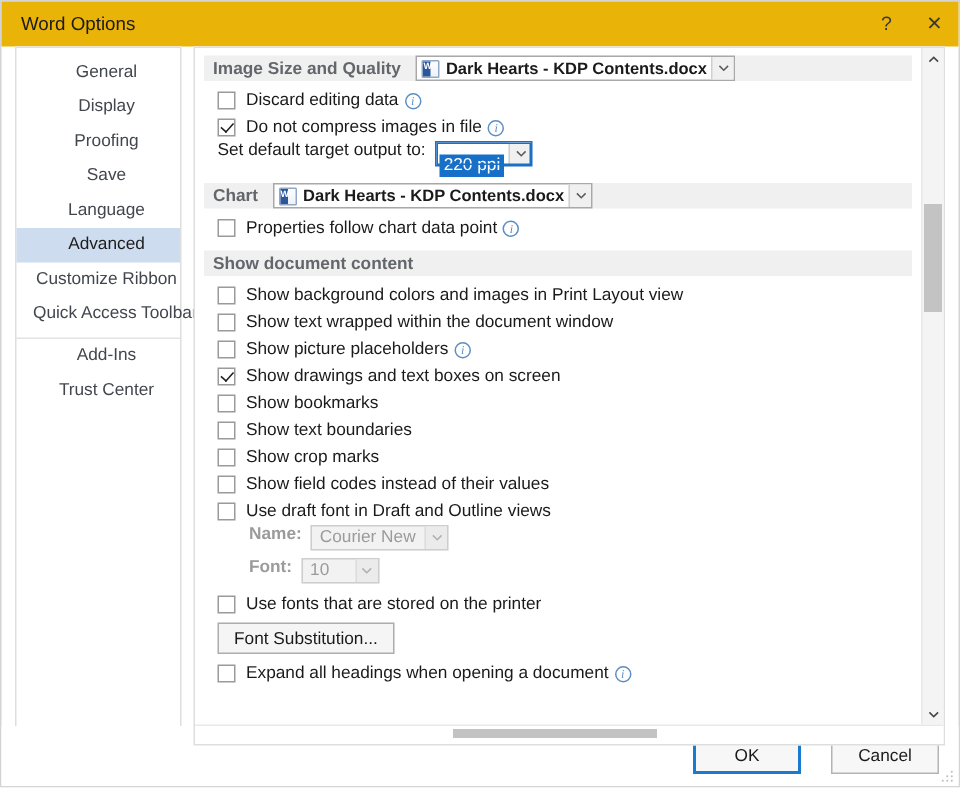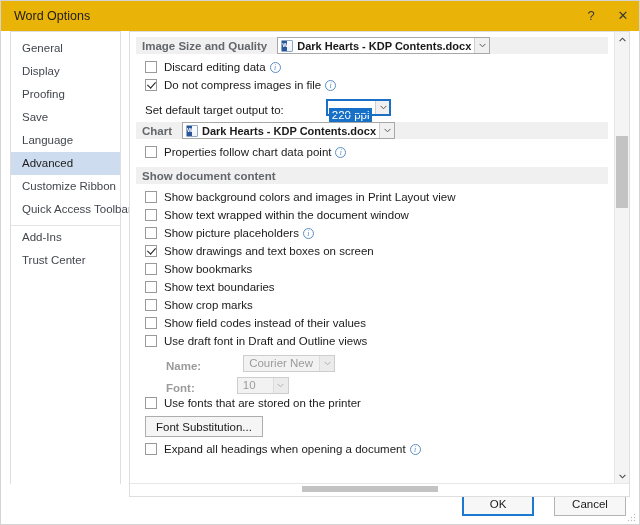--- a/index.html
+++ b/index.html
@@ -70,20 +70,21 @@
 
   
   .sidebar {
     width: 111px;
     flex: 0 0 111px;
     border: 1px solid #dedede;
     background: #ffffff;
     box-sizing: border-box;
     padding-top: 5px;
     height: 466px;
+    text-align: center;
   }
   .side-item {
     height: 23px;
     line-height: 23px;
     padding-left: 11px;
     font-size: 11.5px;
     color: #42464d;
     cursor: default;
     white-space: nowrap;
   }
@@ -252,24 +253,23 @@
     line-height: 9px;
     text-align: center;
     font-family: "Liberation Serif", serif;
     font-style: italic;
     cursor: default;
   }
 
   
   .inline-row {
     display: flex;
-    align-items: flex-end;
+    align-items: flex-start;
     height: 22px;
     padding-left: 9px;
-    gap: 36px;
   }
   .inline-row.indent1 { padding-left: 30px; }
   .inline-label {
     font-size: 11.5px;
     color: #1a1a1a;
     margin-right: 6px;
     white-space: nowrap;
   }
   .inline-label.disabled { color: #9b9b9b; font-weight: bold; }
 

